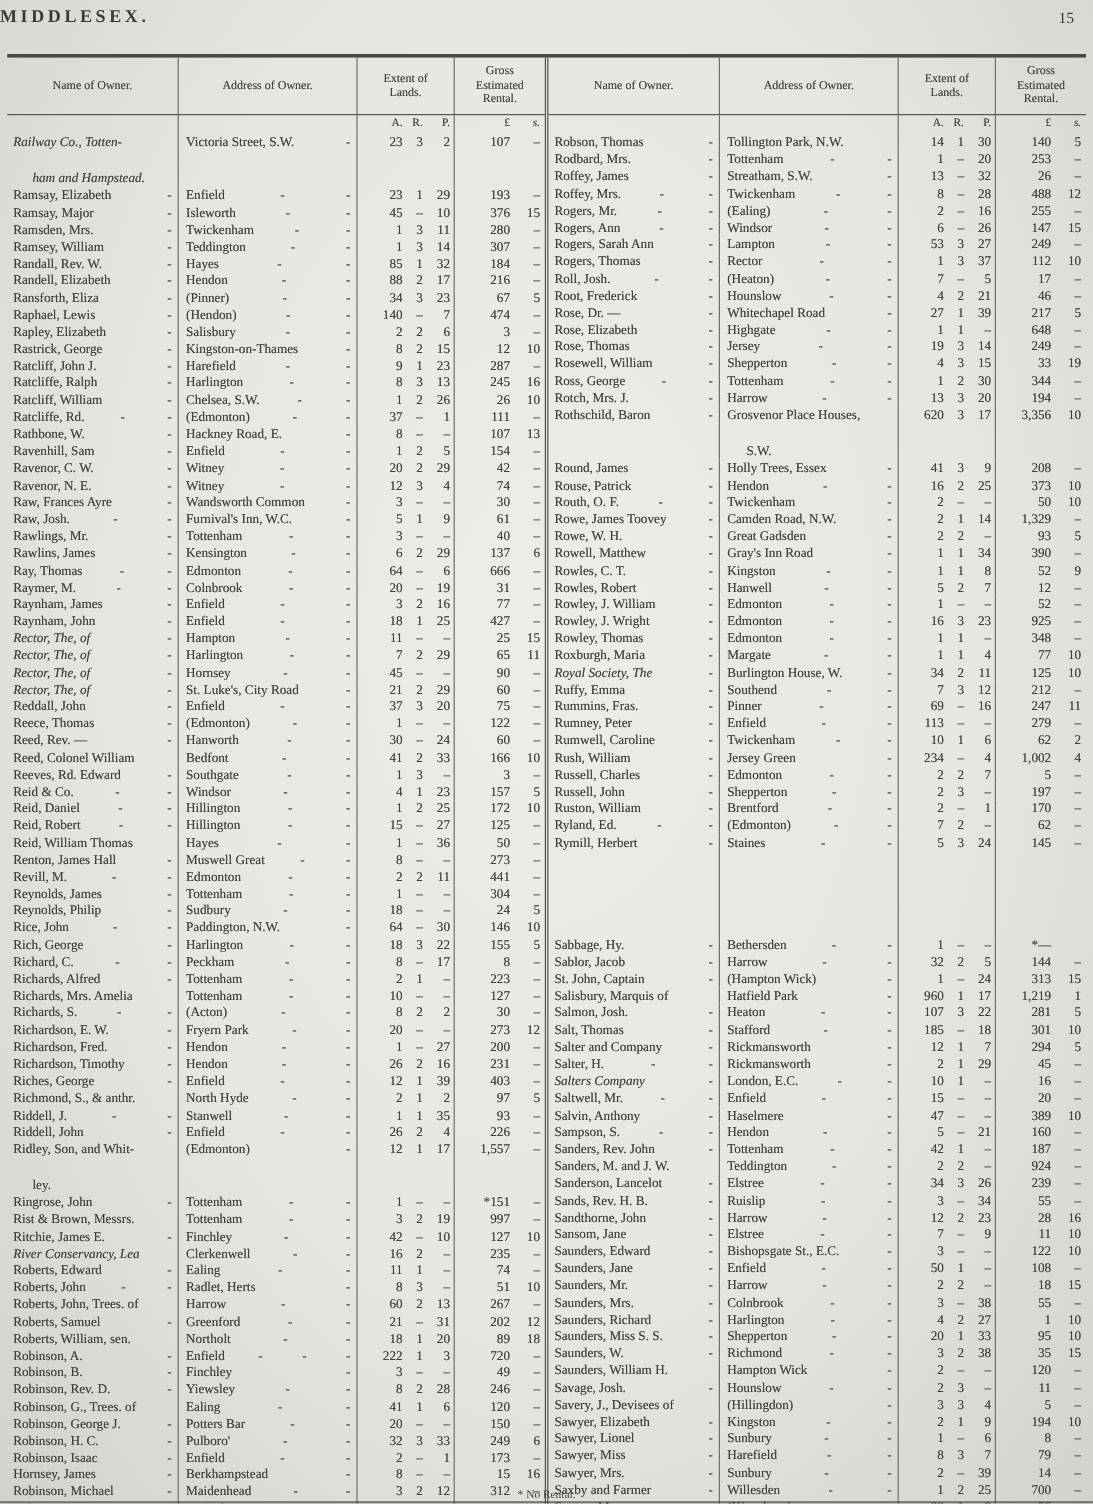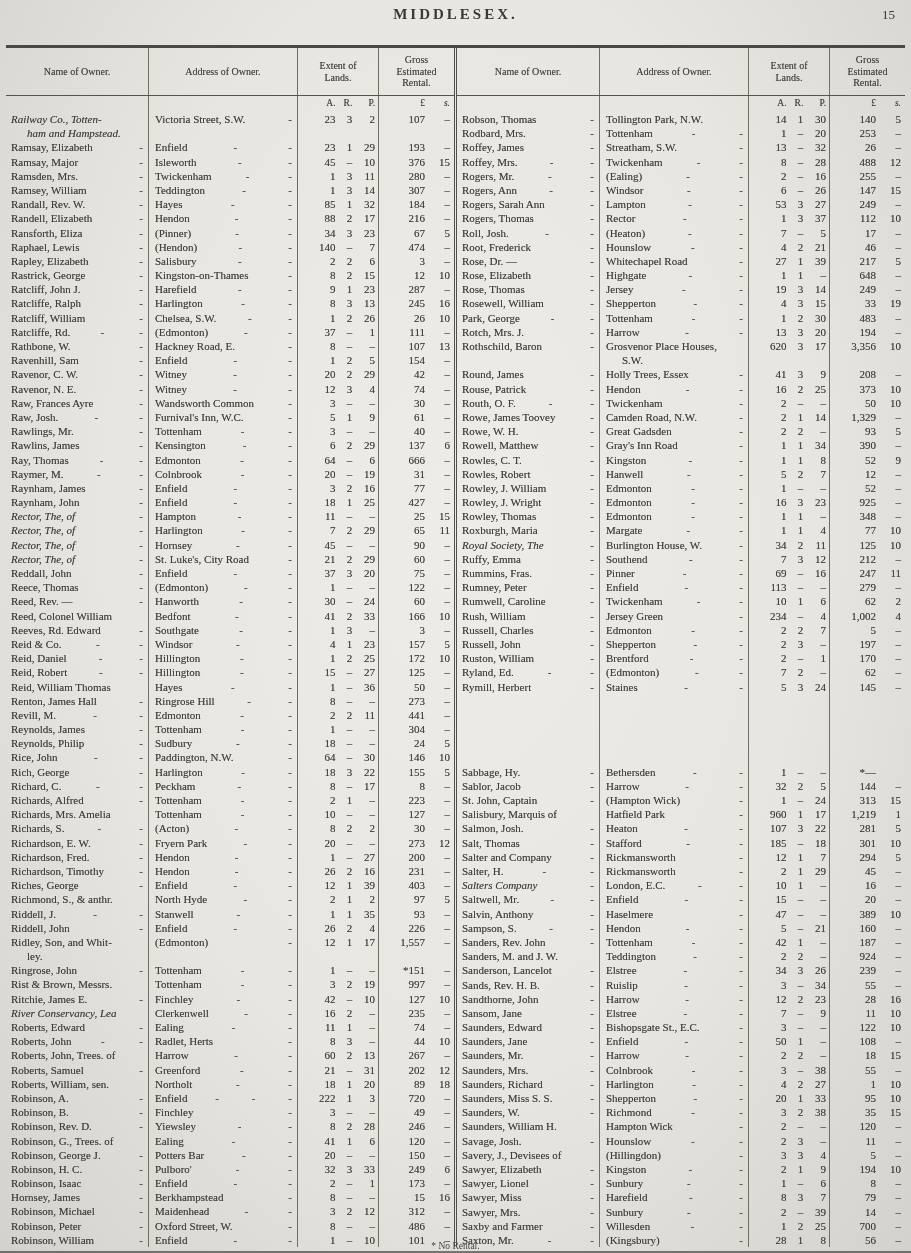--- a/index.html
+++ b/index.html
@@ -4,21 +4,21 @@
 <style>
   html,body{margin:0;padding:0}
   body{
     width:911px;height:1253px;position:relative;overflow:hidden;
     background:#e8e6e1;
     font-family:"Liberation Serif","DejaVu Serif",serif;
     color:#3f3e39;
   }
   .vignette{position:absolute;inset:0;pointer-events:none;
     background:radial-gradient(ellipse at 50% 42%, rgba(255,255,255,.25) 0%, rgba(255,255,255,0) 55%, rgba(90,88,80,.14) 100%);}
-  .page-title{position:absolute;top:6px;left:0;width:100%;text-align:center;
+  .page-title{position:absolute;top:6px;left:0;width:100%;
     font-weight:bold;font-size:15px;letter-spacing:3px;color:#3a3934;}
   .page-number{position:absolute;top:7px;right:16px;font-size:13px;color:#3a3934;}
   .scan-table{position:absolute;top:45px;left:6px;width:899px;display:flex;
     border-top:3px solid #4a4944;}
   .half{width:448px;}
   .divider{width:3px;border-left:1px solid #504f49;border-right:1px solid #504f49;background:transparent;}
   .hrow{display:flex;height:47px;border-bottom:1px solid #55544e;}
   .hcell{box-sizing:border-box;display:flex;align-items:center;justify-content:center;
     text-align:center;font-size:10px;line-height:11.5px;white-space:pre-line;
     border-right:1px solid #6e6d66;color:#44433d;}
@@ -28,21 +28,21 @@
   .c.name,.hcell.name{width:143px;}
   .c.addr,.hcell.addr{width:149px;}
   .c.ext,.hcell.ext{width:81px;}
   .c.rent,.hcell.rent{width:75px;border-right:none;}
   .c.name{padding-left:5px;}
   .c.addr{padding-left:6px;}
   .line{height:14.2px;line-height:14.2px;display:flex;white-space:nowrap;}
   .t{white-space:nowrap;}
   .it{font-style:italic;}
   .d{flex:1;text-align:right;padding-right:5px;color:#4a4943;}
-  .wrap{padding-left:16px;}
+  .wrap{padding-left:16px;margin-top:16px;}
   .eline{padding-left:2px;}
   .ea{width:36px;text-align:right;}
   .er{width:17px;text-align:right;}
   .ep{width:23px;text-align:right;padding-right:3px;}
   .rp{width:46px;text-align:right;}
   .rs{width:25px;text-align:right;padding-right:4px;}
   .uh{color:#45443e;}
   .footnote{position:absolute;top:1241px;left:0;width:100%;text-align:center;font-size:9.5px;color:#45443e;}
   .scan-edge{position:absolute;left:0;right:0;bottom:0;height:2px;background:#3c3b36;opacity:.65;}
   .row,.hrow,.urow{text-shadow:0 0 .4px rgba(62,60,54,.55);}
@@ -1205,21 +1205,21 @@
         </div>
         <div class="row">
           <div class="c name">
             <div class="line">
               <span class="t">Renton, James Hall</span>
               <span class="d">-</span>
             </div>
           </div>
           <div class="c addr">
             <div class="line">
-              <span class="t">Ringrose Hill</span>
+              <span class="t">Muswell Great</span>
               <span class="d">-</span>
               <span class="d">-</span>
             </div>
           </div>
           <div class="c ext">
             <div class="line eline">
               <span class="ea">8</span>
               <span class="er">–</span>
               <span class="ep">–</span>
             </div>
@@ -1862,21 +1862,21 @@
           </div>
           <div class="c ext">
             <div class="line eline">
               <span class="ea">8</span>
               <span class="er">3</span>
               <span class="ep">–</span>
             </div>
           </div>
           <div class="c rent">
             <div class="line rline">
-              <span class="rp">44</span>
+              <span class="rp">51</span>
               <span class="rs">10</span>
             </div>
           </div>
         </div>
         <div class="row">
           <div class="c name">
             <div class="line">
               <span class="t">Roberts, John, Trees. of</span>
             </div>
           </div>
@@ -2682,42 +2682,42 @@
           <div class="c rent">
             <div class="line rline">
               <span class="rp">33</span>
               <span class="rs">19</span>
             </div>
           </div>
         </div>
         <div class="row">
           <div class="c name">
             <div class="line">
-              <span class="t">Park, George</span>
+              <span class="t">Ross, George</span>
               <span class="d">-</span>
               <span class="d">-</span>
             </div>
           </div>
           <div class="c addr">
             <div class="line">
               <span class="t">Tottenham</span>
               <span class="d">-</span>
               <span class="d">-</span>
             </div>
           </div>
           <div class="c ext">
             <div class="line eline">
               <span class="ea">1</span>
               <span class="er">2</span>
               <span class="ep">30</span>
             </div>
           </div>
           <div class="c rent">
             <div class="line rline">
-              <span class="rp">483</span>
+              <span class="rp">344</span>
               <span class="rs">–</span>
             </div>
           </div>
         </div>
         <div class="row">
           <div class="c name">
             <div class="line">
               <span class="t">Rotch, Mrs. J.</span>
               <span class="d">-</span>
             </div>

